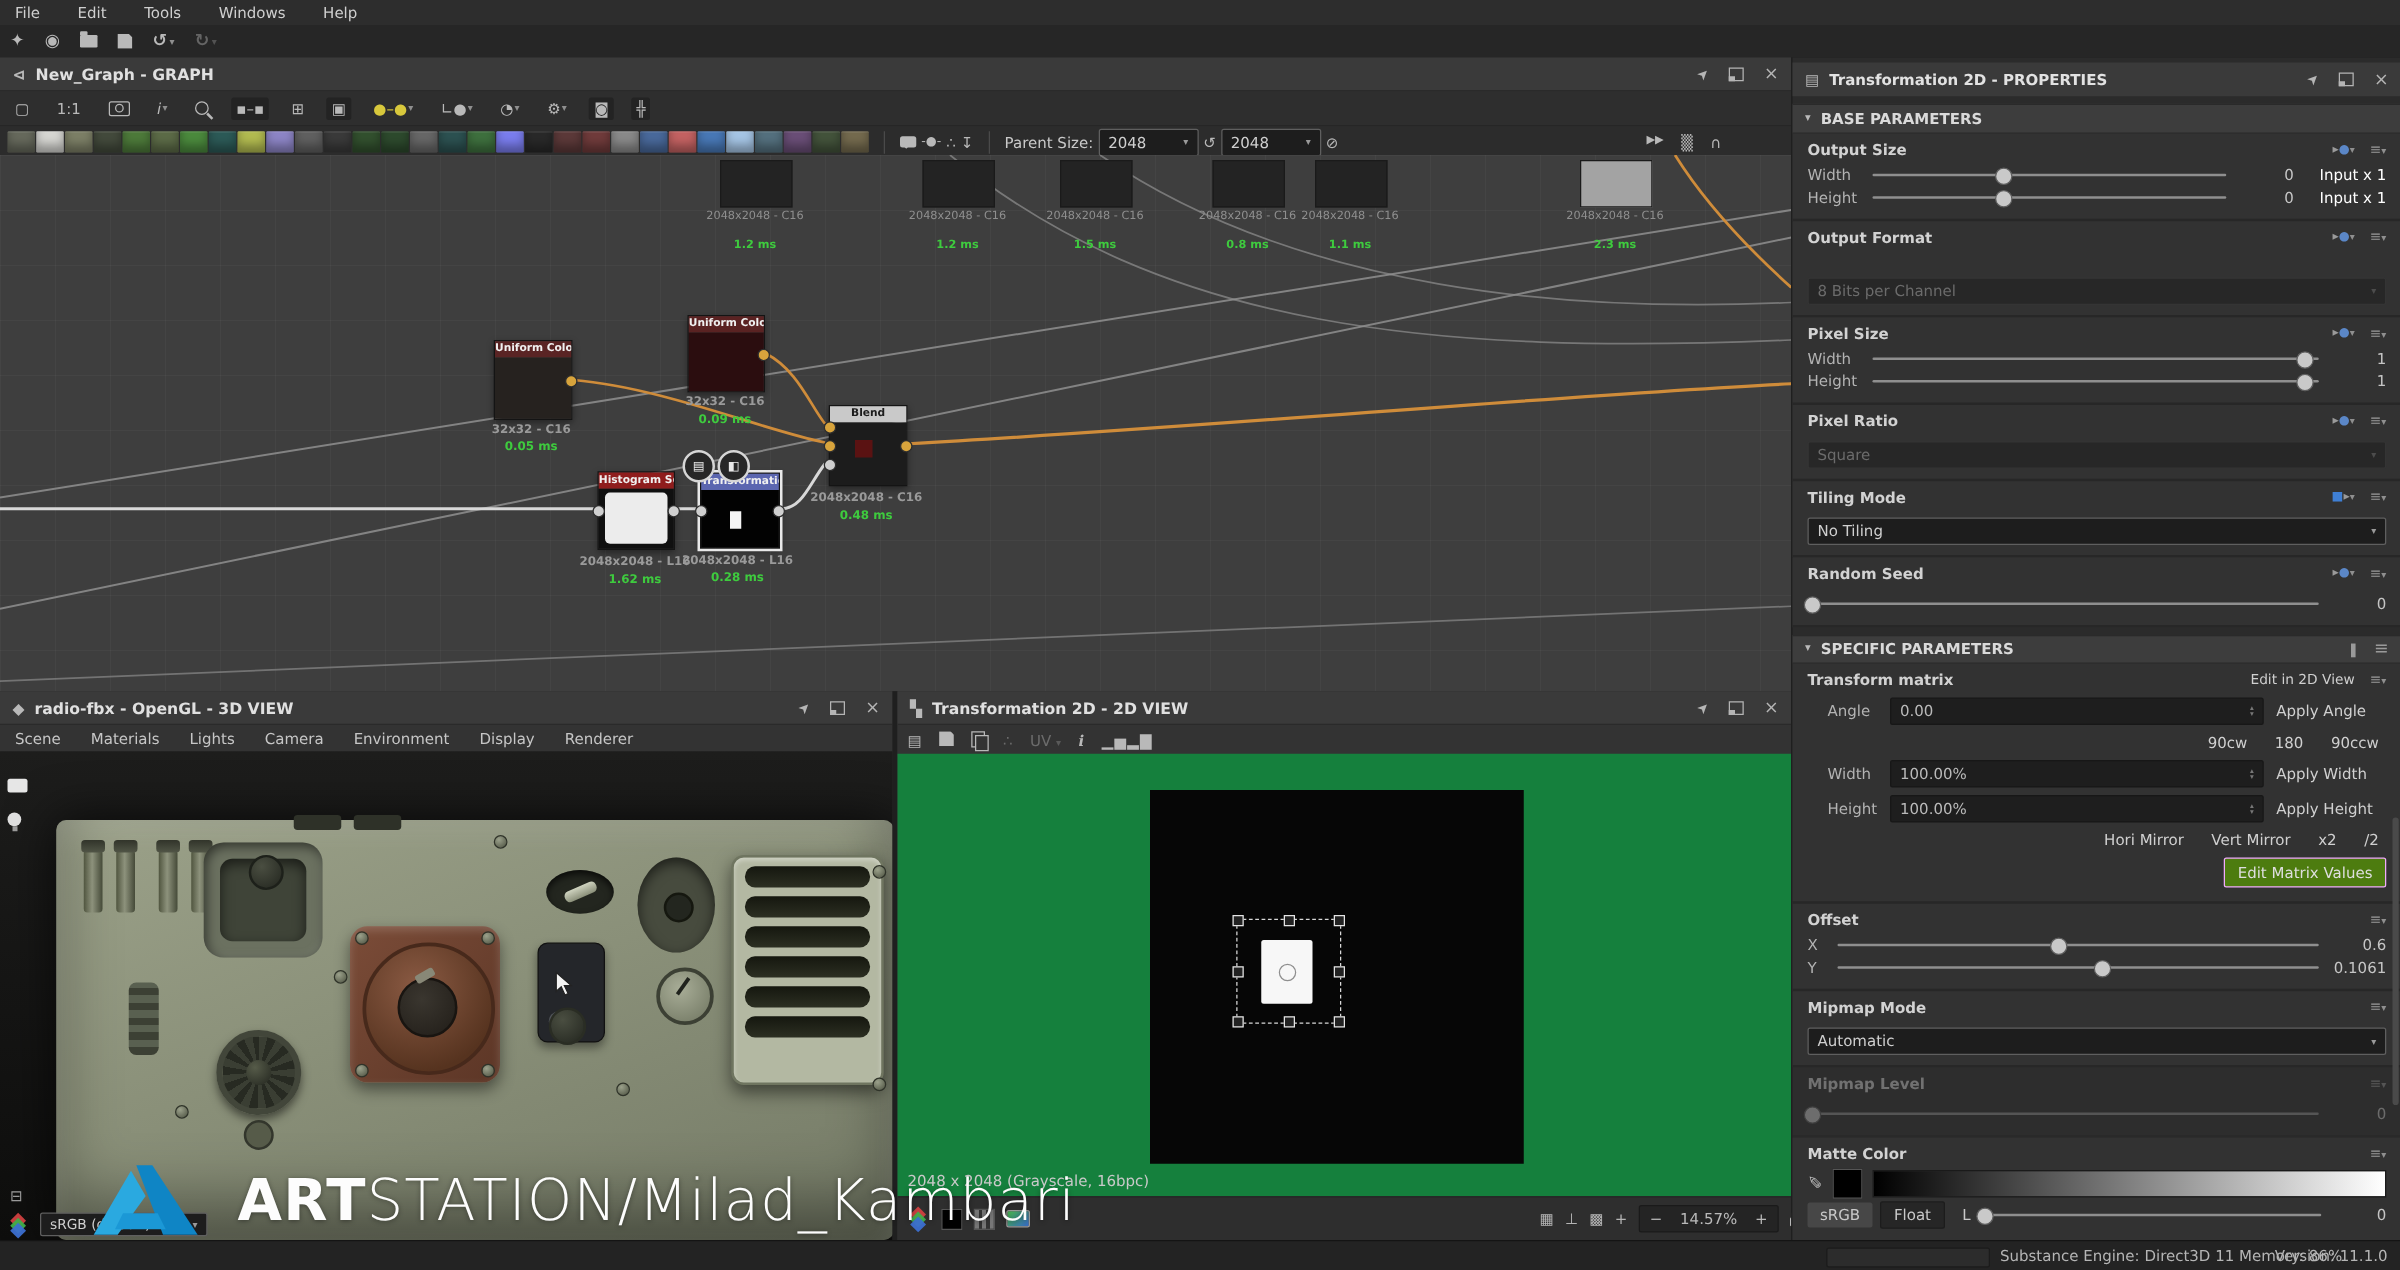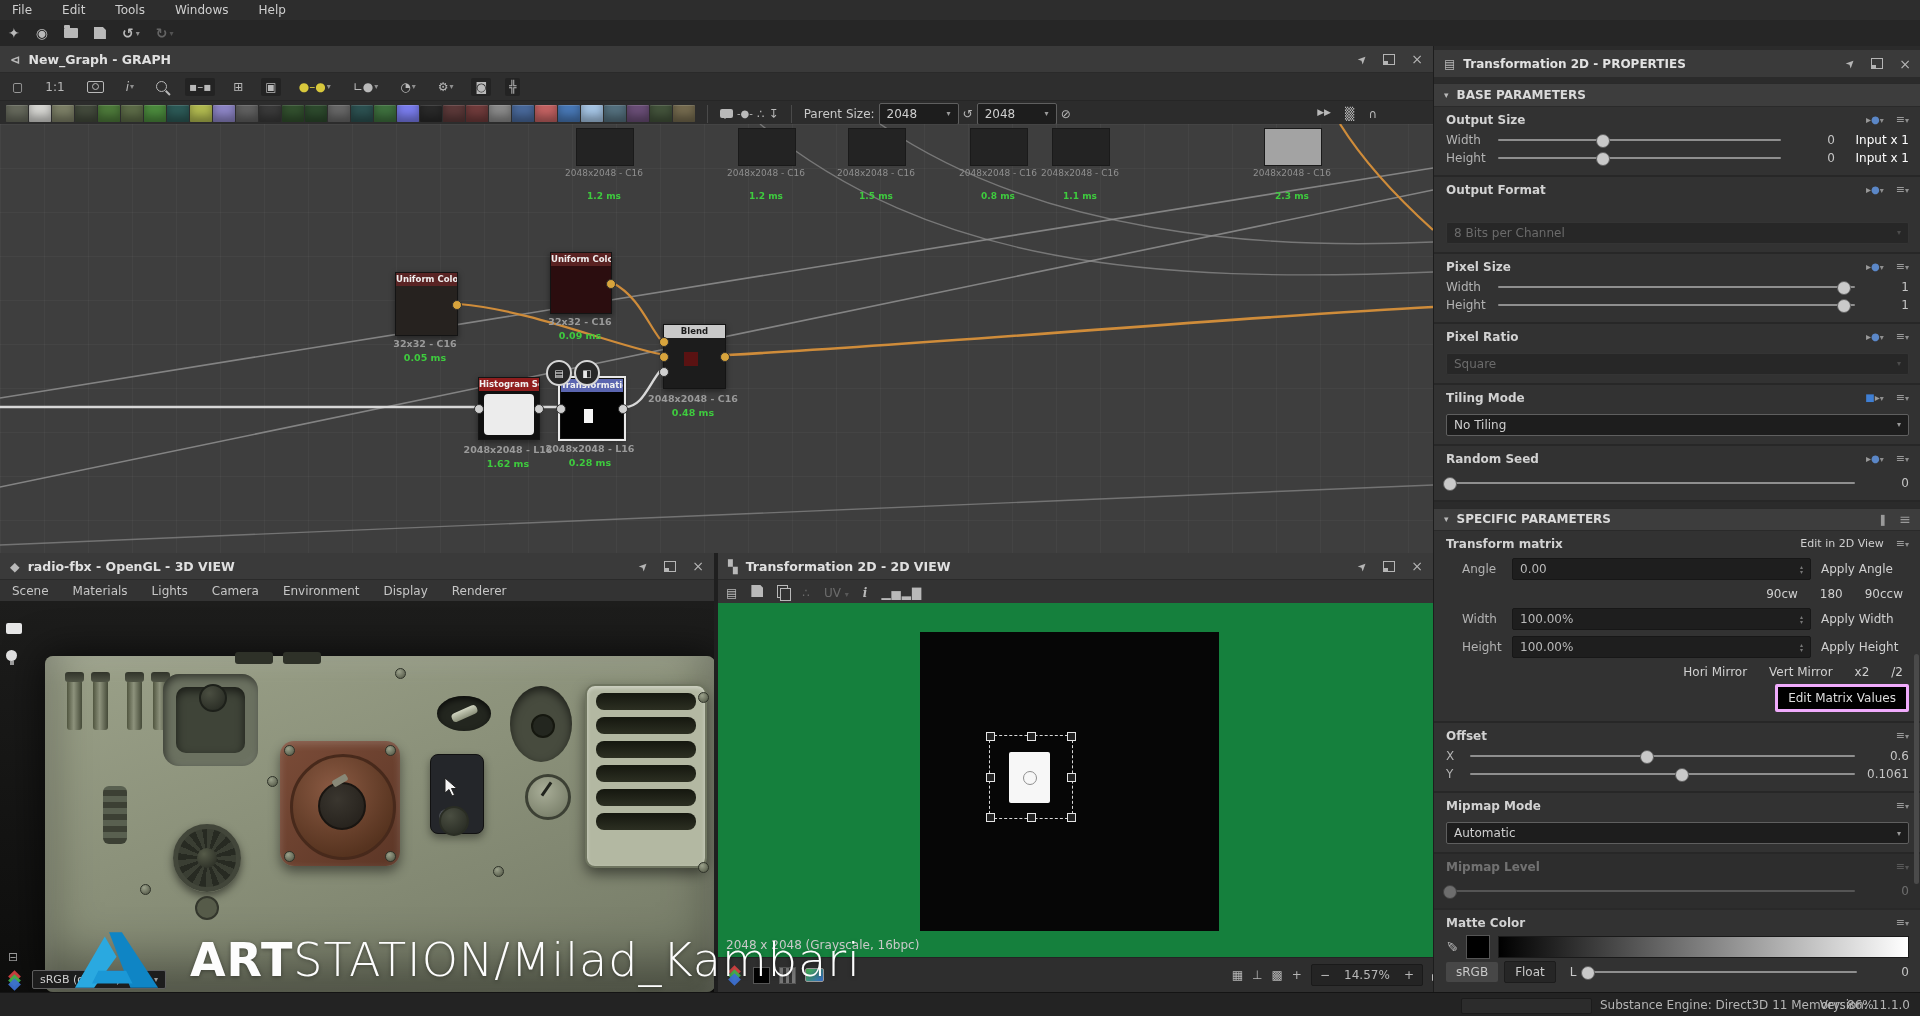--- a/index.html
+++ b/index.html
@@ -112,21 +112,21 @@
   .sknob{position:absolute;top:-5px;width:12px;height:12px;border-radius:50%;background:#c9c9c9;border:1px solid #5f5f5f;transform:translateX(-50%);}
   .pval{width:46px;text-align:right;color:#c5c5c5;}
   .pextra{width:66px;text-align:right;color:#ffffff;}
   .sublabel{color:#c0c0c0;height:24px;display:flex;align-items:center;padding-left:16px;}
   .arow{display:flex;align-items:center;gap:10px;height:28px;padding-left:16px;color:#b3b3b3;}
   .nbox{flex:1;height:20px;background:#1e1e1e;border:1px solid #171717;border-radius:2px;display:flex;align-items:center;padding:0 7px;color:#b9b9b9;}
   .spin{margin-left:auto;display:flex;flex-direction:column;line-height:5px;font-size:6px;color:#777;}
   .applyb{width:88px;color:#d0d0d0;}
   .qrow{display:flex;justify-content:flex-end;gap:22px;color:#d0d0d0;height:22px;align-items:center;padding-right:6px;}
   .embrow{display:flex;justify-content:flex-end;height:30px;align-items:center;}
-  .embtn{background:#000000;border:3px solid #f0abfc;border-radius:2px;height:22px;padding:0 10px;display:flex;align-items:center;color:#dedede;}
+  .embtn{background:#4d7c0f;border:1px solid #f0abfc;border-radius:2px;height:22px;padding:0 10px;display:flex;align-items:center;color:#dedede;}
   .mattrow{display:flex;align-items:center;gap:8px;height:26px;}
   .gradbar{flex:1;height:20px;background:linear-gradient(90deg,#000,#fff);border:1px solid #1a1a1a;}
   .tabrow{display:flex;align-items:center;gap:6px;height:24px;color:#c9c9c9;}
   .tab{height:20px;padding:0 10px;display:flex;align-items:center;border-radius:2px;}
   .tab.on{background:#474747;}
   .tab.off{background:#262626;border:1px solid #1c1c1c;}
   .scrollthumb{position:absolute;right:1px;top:654px;width:5px;height:230px;background:#4a4a4a;border-radius:3px;}
   
   #wm{position:absolute;left:68px;top:924px;height:72px;display:flex;align-items:center;gap:10px;z-index:40;pointer-events:none;}
   #wm .wmtxt{font-size:46px;color:#fdfdfd;letter-spacing:1px;text-shadow:0 1px 4px rgba(0,0,0,.4);white-space:nowrap;}

